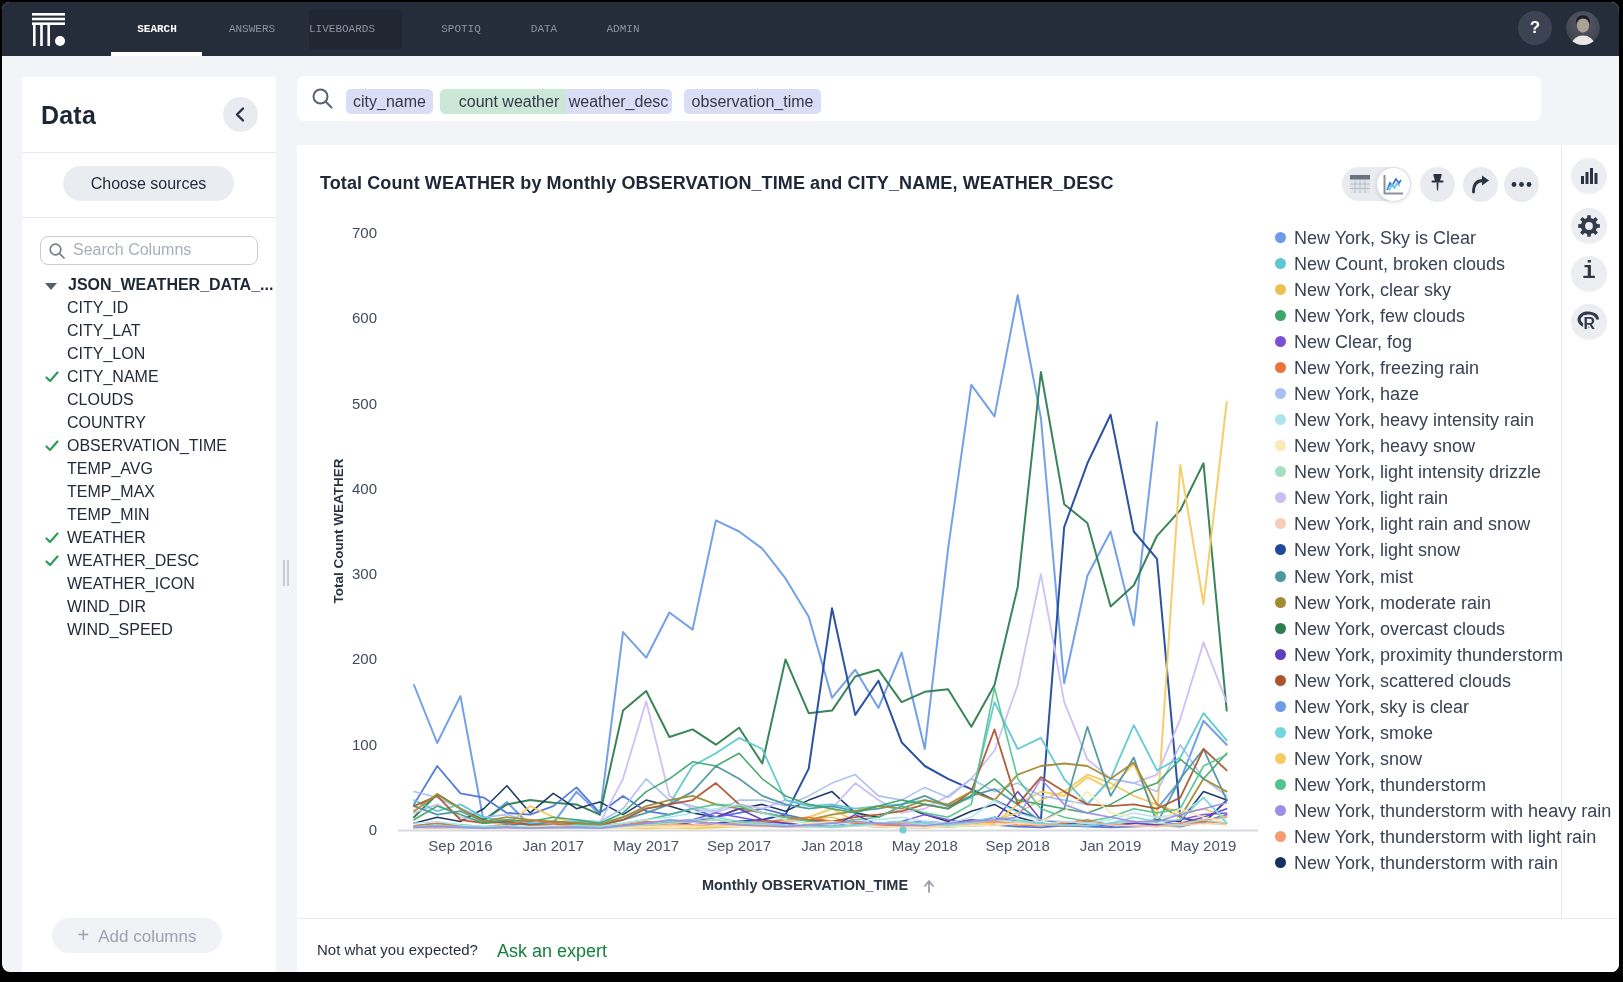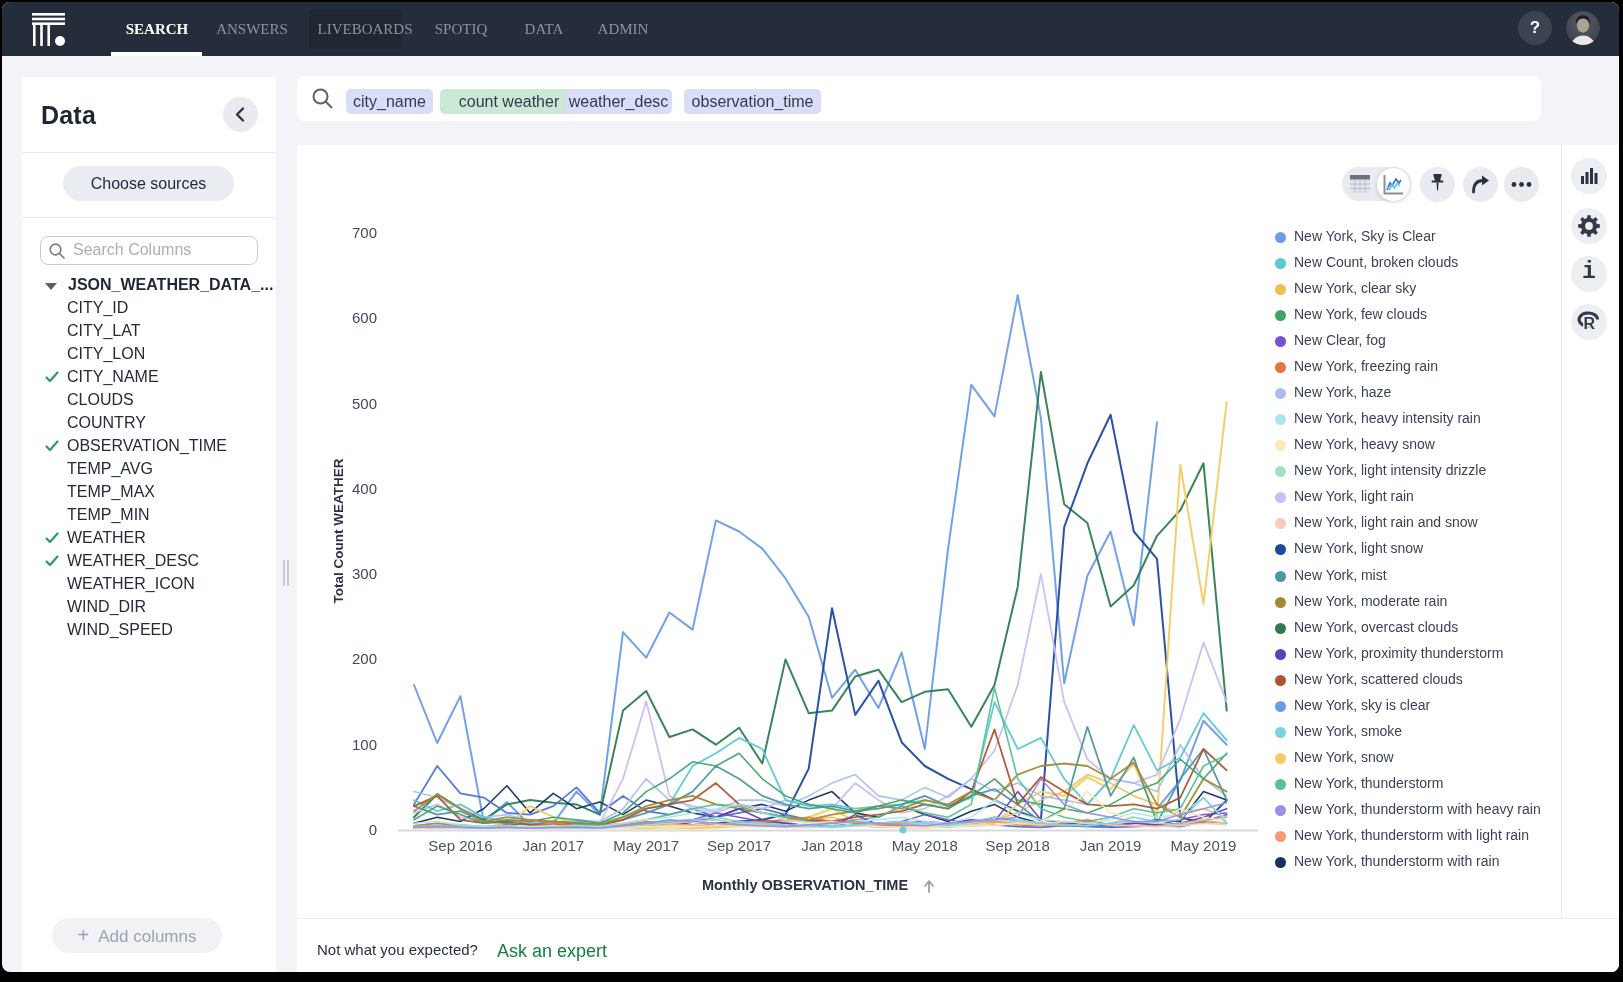--- a/index.html
+++ b/index.html
@@ -1,20 +1,20 @@
 <!DOCTYPE html>
 <html><head>
 <meta charset="utf-8">
 <style>
 * { margin:0; padding:0; box-sizing:border-box; }
 html,body { width:1623px; height:982px; background:#000; font-family:"Liberation Sans", sans-serif; }
 .page { position:absolute; left:2px; top:2px; width:1617px; height:970px; background:#F2F4F7; border-radius:8px; overflow:hidden; }
 .nav { position:absolute; left:0; top:0; width:100%; height:54px; background:#252C3A; }
 .logo { position:absolute; left:30px; top:11px; width:33px; height:33px; }
-.navitem { position:absolute; top:0; height:54px; line-height:54px; font-family:Liberation Serif, serif; font-size:15px; color:#8B93A3; text-align:center; }
+.navitem { position:absolute; top:0; height:54px; line-height:54px; font-family:Liberation Mono, monospace; font-size:11px; color:#8B93A3; text-align:center; }
 .navitem.active { color:#FFFFFF; font-weight:bold; }
 .nav-underline { position:absolute; left:109px; top:50px; width:91px; height:4px; background:#FFFFFF; }
 .liveboard-box { position:absolute; left:307px; top:7px; width:93px; height:40px; background:rgba(0,0,0,0.13); border-radius:2px; }
 .qcircle { position:absolute; left:1516px; top:9px; width:34px; height:34px; border-radius:50%; background:#3C4453; color:#fff; font-size:17px; font-weight:bold; text-align:center; line-height:34px; }
 .avatar { position:absolute; left:1564px; top:9px; width:34px; height:34px; border-radius:50%; overflow:hidden; }
 
 .sidebar { position:absolute; left:20px; top:75px; width:254px; bottom:0; background:#fff; }
 .sb-title { position:absolute; left:19px; top:24px; font-size:25px; font-weight:bold; color:#1E2736; letter-spacing:0.2px; }
 .sb-collapse { position:absolute; left:201px; top:20px; width:35px; height:35px; border-radius:50%; background:#E9EBF0; }
 .sb-div1 { position:absolute; left:0; top:75px; width:100%; height:1px; background:#E7E9ED; }
@@ -37,21 +37,21 @@
 .rail { position:absolute; left:1559px; top:143px; width:60px; bottom:0; background:#fff; border-left:1px solid #E5E8EC; }
 .railbtn { position:absolute; left:9px; width:36px; height:36px; border-radius:50%; background:#ECEEF2; }
 
 .card { position:absolute; left:295px; top:143px; width:1264px; height:775px; background:#fff; }
 .card-title { position:absolute; left:23px; top:28px; font-size:18px; font-weight:bold; color:#202837; letter-spacing:0.1px; }
 .toggle { position:absolute; left:1045px; top:22px; width:69px; height:34px; border-radius:17px; background:#E9EBF0; }
 .toggle .on { position:absolute; right:1px; top:0.5px; width:33px; height:33px; border-radius:50%; background:#fff; box-shadow:0 1px 4px rgba(0,0,0,0.18); }
 .tbtn { position:absolute; top:22px; width:35px; height:35px; border-radius:50%; background:#E9EBF0; }
 .lgrow { position:absolute; left:974px; height:26px; }
 .lgdot { position:absolute; left:4px; top:7px; width:11px; height:11px; border-radius:50%; }
-.lgtxt { position:absolute; left:23px; top:3px; font-size:14px; color:#3A4354; white-space:nowrap; }
+.lgtxt { position:absolute; left:23px; top:3px; font-size:18px; color:#3A4354; white-space:nowrap; }
 
 .footer { position:absolute; left:295px; top:916px; width:1322px; bottom:0; background:#fff; border-top:1px solid #E9EBEE; }
 .footer .t1 { position:absolute; left:20px; top:22px; font-size:15px; color:#28303F; }
 .footer .t2 { position:absolute; left:200px; top:22px; font-size:18px; color:#15803d; }
 </style>
 </head>
 <body>
 <div class="page">
 
   <div class="nav">
@@ -65,21 +65,21 @@
           <rect x="8.2" y="12" width="2.6" height="21"></rect>
           <rect x="15.4" y="12" width="2.6" height="21"></rect>
           <circle cx="28" cy="28" r="5"></circle>
         </g>
       </svg>
     </div>
     <div class="navitem active" style="left:109px;width:92px;">SEARCH</div>
     <div class="nav-underline"></div>
     <div class="navitem" style="left:204px;width:92px;">ANSWERS</div>
     <div class="liveboard-box"></div>
-    <div class="navitem" style="left:311px;width:104px;">LIVEBOARDS</div>
+    <div class="navitem" style="left:288px;width:104px;">LIVEBOARDS</div>
     <div class="navitem" style="left:422px;width:74px;">SPOTIQ</div>
     <div class="navitem" style="left:515px;width:54px;">DATA</div>
     <div class="navitem" style="left:592px;width:58px;">ADMIN</div>
     <div class="qcircle">?</div>
     <div class="avatar">
       <svg width="34" height="34" viewBox="0 0 34 34">
         <defs>
           <radialGradient id="avbg" cx="50%" cy="35%" r="75%">
             <stop offset="0%" stop-color="#575C66"></stop>
             <stop offset="100%" stop-color="#383D47"></stop>
@@ -176,20 +176,21 @@
     </div>
     <div class="railbtn" style="top:159px;">
       <svg width="36" height="36" viewBox="0 0 36 36">
         <path d="M26.5 15.5 a9.2 6.6 0 1 0 -3.6 5.3" fill="none" stroke="#333B4B" stroke-width="3.1"></path>
         <text x="12.5" y="25" font-family="Liberation Sans" font-size="16" font-weight="bold" fill="#333B4B" stroke="#ECEEF2" stroke-width="3" paint-order="stroke">R</text>
       </svg>
     </div>
   </div>
 
   <div class="card">
+    <div class="card-title">Total Count WEATHER by Monthly OBSERVATION_TIME and CITY_NAME, WEATHER_DESC</div>
     <div class="toggle">
       <svg style="position:absolute;left:8px;top:8px;" width="20" height="18" viewBox="0 0 20 18">
         <rect x="0" y="0" width="20" height="18" fill="#E2E4E9"></rect>
         <rect x="0" y="0" width="20" height="4.5" fill="#6A7280"></rect>
         <g stroke="#B9BEC7" stroke-width="1">
             <line x1="0" y1="9" x2="20" y2="9"></line>
             <line x1="0" y1="13.5" x2="20" y2="13.5"></line>
             <line x1="5" y1="4.5" x2="5" y2="18"></line>
             <line x1="10" y1="4.5" x2="10" y2="18"></line>
             <line x1="15" y1="4.5" x2="15" y2="18"></line>

